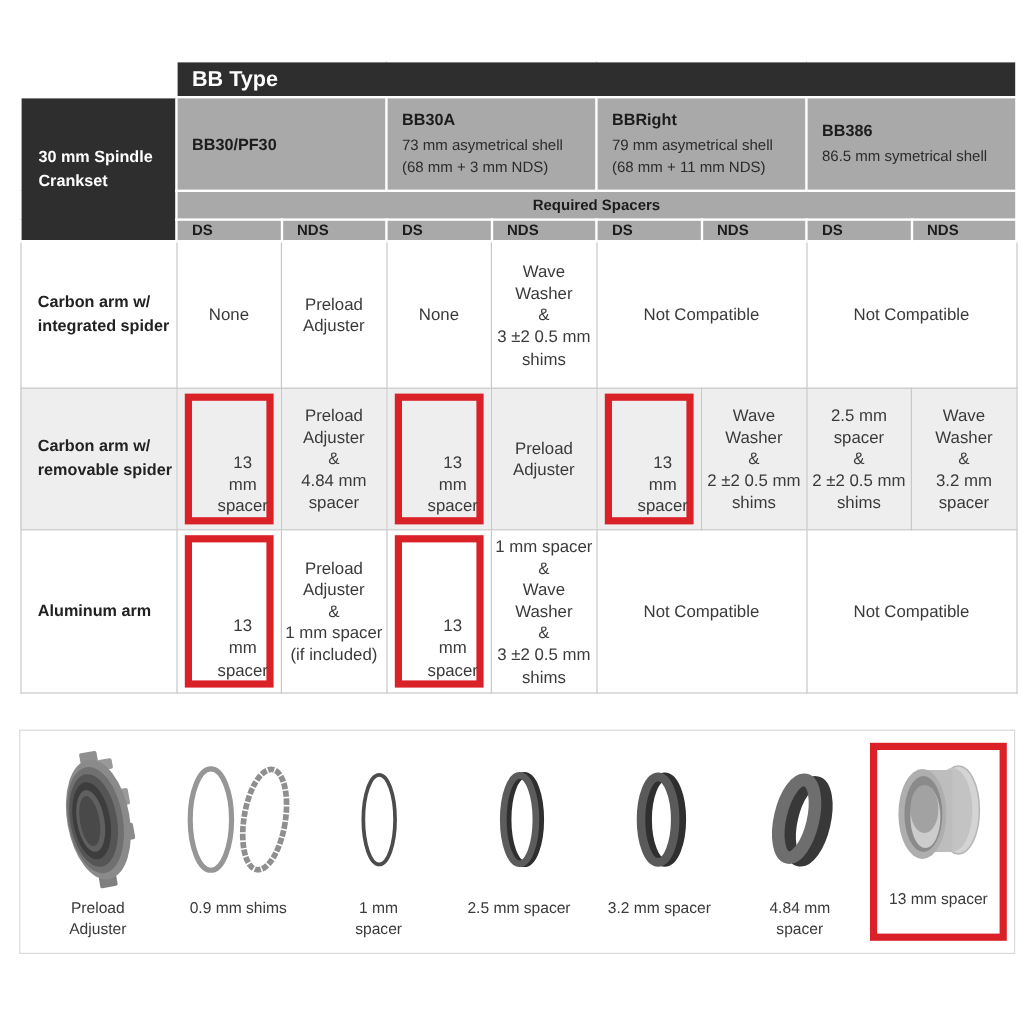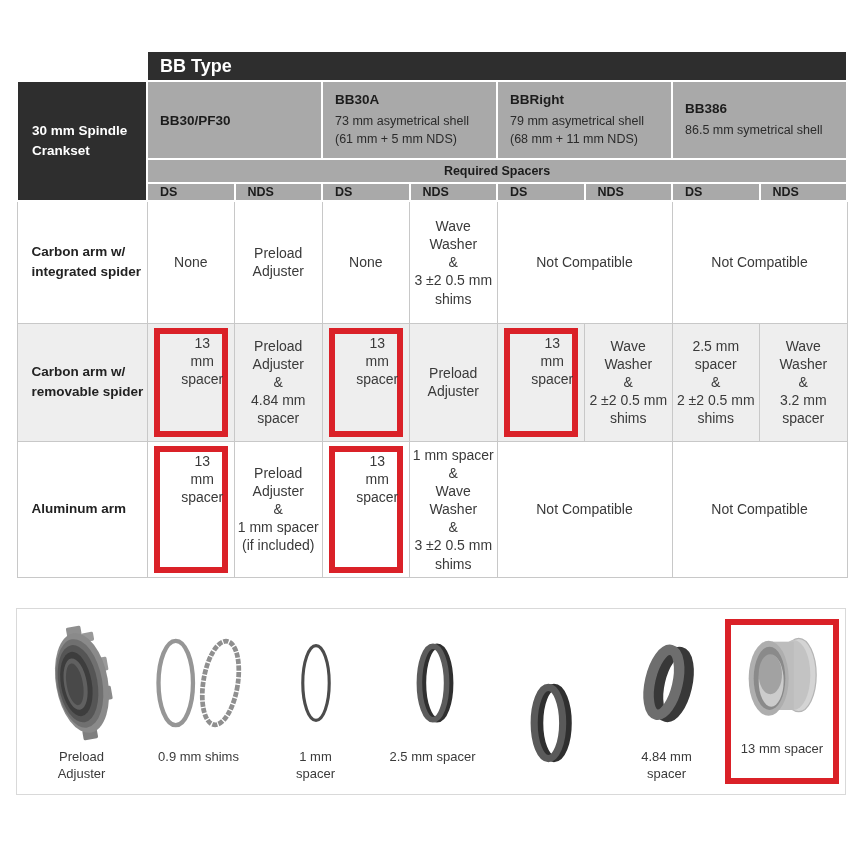--- a/index.html
+++ b/index.html
@@ -71,21 +71,21 @@
   }
   tr.r-body1 td { height: 122px; }
   tr.r-body2 td { height: 118px; background: #eeeeee; }
   tr.r-body3 td { height: 128px; }
 
   
   td.hl { position: relative; }
   .redbox {
     position: absolute; top: 4px; bottom: 4px; left: 6px; right: 6px;
     border: 6px solid #da2128;
-    display: flex; align-items: flex-start; justify-content: center;
+    display: flex; align-items: flex-end; justify-content: center;
     white-space: pre-line; text-align: center; padding-left: 23px;
   }
 
   
   .parts-panel {
     width: 830px; height: 187px;
     margin-top: 30px;
     border: 1px solid #d9d9d9;
     display: flex; align-items: stretch;
     padding: 8px 6px 10px 6px;
@@ -138,21 +138,21 @@
 
     <tr>
       <td class="spindle" rowspan="3">30 mm Spindle
 Crankset</td>
       <td class="bbhead" colspan="2">
         <div class="bbname">BB30/PF30</div>
       </td>
       <td class="bbhead" colspan="2">
         <div class="bbname">BB30A</div>
         <div class="bbdesc">73 mm asymetrical shell
-(61 mm + 5 mm NDS)</div>
+(68 mm + 3 mm NDS)</div>
       </td>
       <td class="bbhead" colspan="2">
         <div class="bbname">BBRight</div>
         <div class="bbdesc">79 mm asymetrical shell
 (68 mm + 11 mm NDS)</div>
       </td>
       <td class="bbhead" colspan="2">
         <div class="bbname">BB386</div>
         <div class="bbdesc">86.5 mm symetrical shell</div>
       </td>
@@ -313,20 +313,21 @@
       <div class="part-label">2.5 mm spacer</div>
     </div>
 
     <div class="part">
       <div class="part-img">
         <svg width="76" height="100" viewBox="0 0 96 120">
           <ellipse cx="53" cy="60" rx="18" ry="45" fill="none" stroke="#2f2f2f" stroke-width="9"></ellipse>
           <ellipse cx="46" cy="60" rx="18" ry="45" fill="none" stroke="#5a5a5a" stroke-width="9"></ellipse>
         </svg>
       </div>
+      <div class="part-label">3.2 mm spacer</div>
     </div>
 
     <div class="part">
       <div class="part-img">
         <svg width="84" height="104" viewBox="0 0 104 120">
           <g transform="rotate(13 52 60)">
             <ellipse cx="60" cy="60" rx="17" ry="41" fill="none" stroke="#383838" stroke-width="13"></ellipse>
             <ellipse cx="48" cy="60" rx="17" ry="41" fill="none" stroke="#6e6e6e" stroke-width="13"></ellipse>
           </g>
         </svg>

